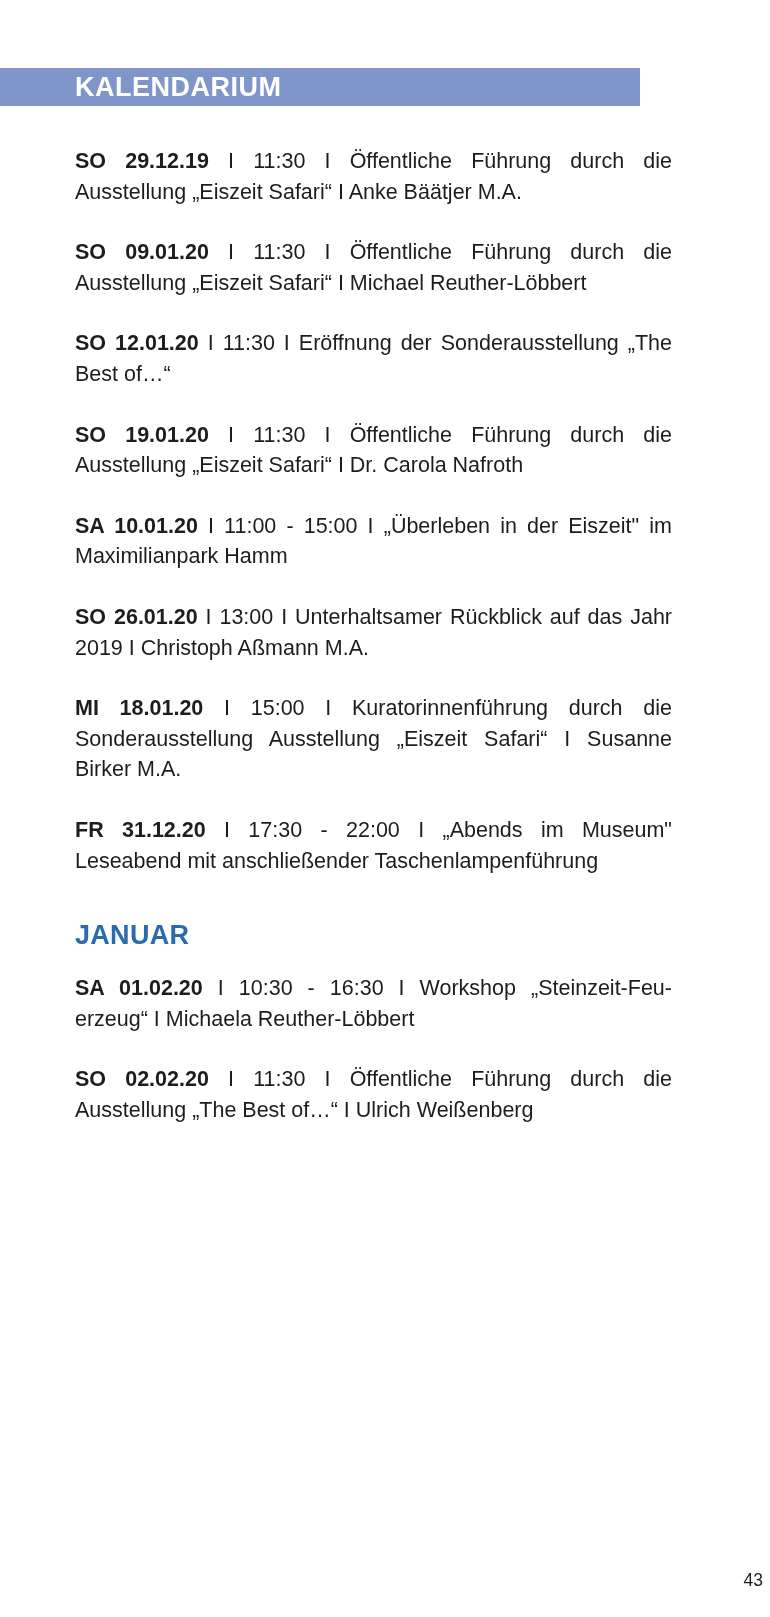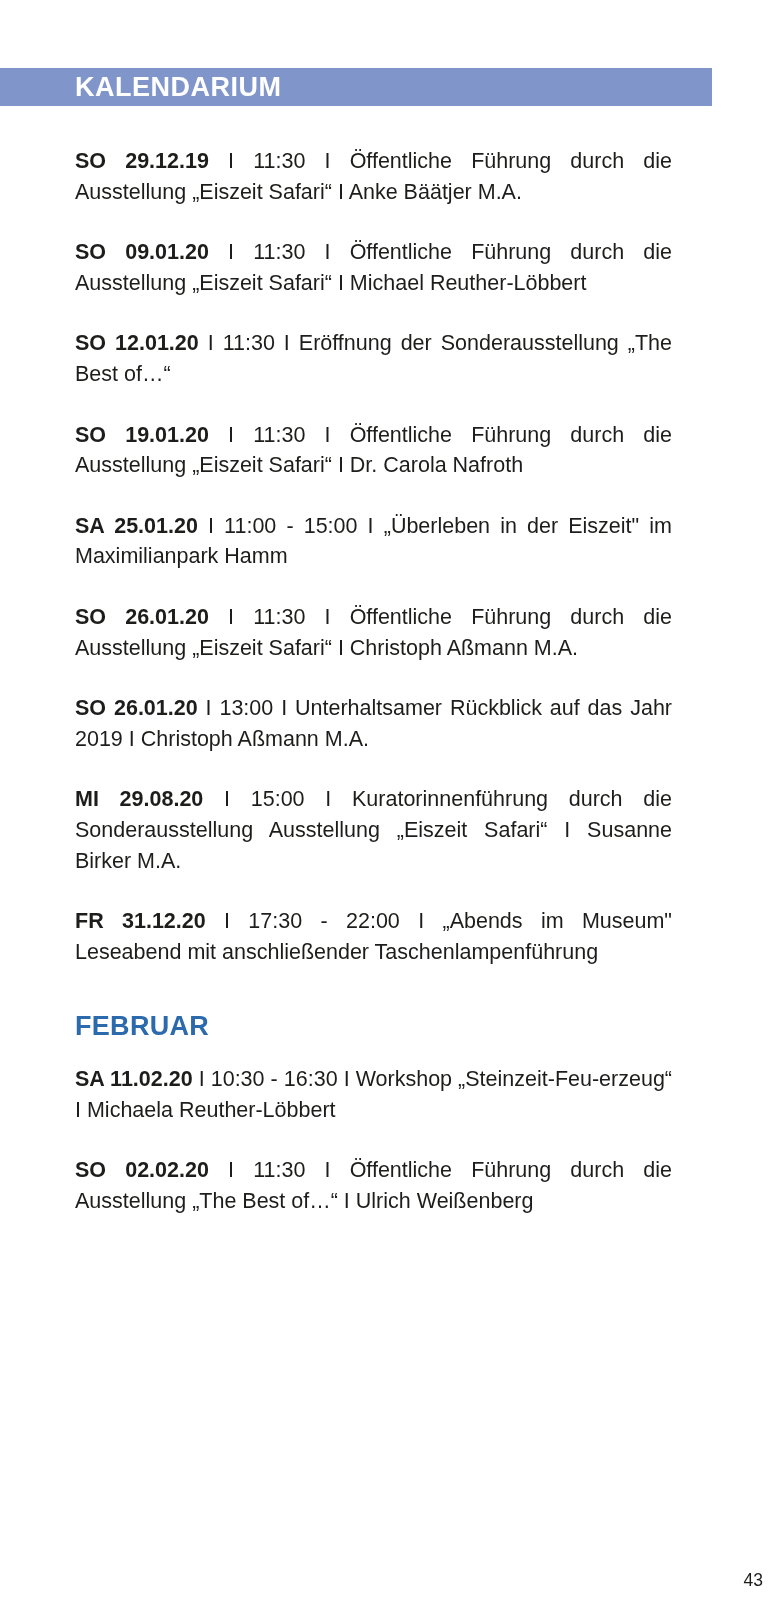--- a/index.html
+++ b/index.html
@@ -2,21 +2,21 @@
 <html lang="de"><head>
 <meta charset="utf-8">
 <style>
   html, body { margin: 0; padding: 0; background: #ffffff; }
   body {
     width: 770px; height: 1617px; position: relative; overflow: hidden;
     font-family: "Liberation Sans", sans-serif;
     -webkit-text-size-adjust: none;
   }
   .band {
-    position: absolute; top: 68px; left: 0; width: 712px; height: 38px;
+    position: absolute; top: 68px; left: 0; width: 640px; height: 38px;
     background: #8095c9; display: flex; align-items: center;
   }
   .band h1 {
     margin: 0 0 0 75px; padding: 0;
     font-size: 27px; line-height: 38px; font-weight: 700;
     letter-spacing: 0.5px; color: #ffffff;
   }
   .content {
     position: absolute; top: 146px; left: 75px; width: 597px;
     color: #1d1d1b;
@@ -49,31 +49,30 @@
   <p class="entry"><strong class="date">SO 29.12.19</strong><span> I 11:30 I Öffentliche Führung durch die Ausstellung „Eiszeit Safari“ I Anke Bäätjer M.A.</span></p>
 
 
   <p class="entry"><strong class="date">SO 09.01.20</strong><span> I 11:30 I Öffentliche Führung durch die Ausstellung „Eiszeit Safari“ I Michael Reuther-Löbbert</span></p>
 
   <p class="entry"><strong class="date">SO 12.01.20</strong><span> I 11:30 I Eröffnung der Sonderausstellung „The Best of…“</span></p>
 
 
   <p class="entry"><strong class="date">SO 19.01.20</strong><span> I 11:30 I Öffentliche Führung durch die Ausstellung „Eiszeit Safari“ I Dr. Carola Nafroth</span></p>
 
-  <p class="entry"><strong class="date">SA 25.01.20</strong><span> I 11:00 - 15:00 I „Überleben in der Eiszeit" im Maximilianpark Hamm</span></p>
+  <p class="entry"><strong class="date">SA 10.01.20</strong><span> I 11:00 - 15:00 I „Überleben in der Eiszeit" im Maximilianpark Hamm</span></p>
 
-  <p class="entry"><strong class="date">SO 26.01.20</strong><span> I 11:30 I Öffentliche Führung durch die Ausstellung „Eiszeit Safari“ I Christoph Aßmann M.A.</span></p>
 
   <p class="entry"><strong class="date">SO 26.01.20</strong><span> I 13:00 I Unterhaltsamer Rückblick auf das Jahr 2019 I Christoph Aßmann M.A.</span></p>
 
-  <p class="entry"><strong class="date">MI 29.08.20</strong><span> I 15:00 I Kuratorinnenführung durch die Sonderausstellung Ausstellung „Eiszeit Safari“ I Susanne Birker M.A.</span></p>
+  <p class="entry"><strong class="date">MI 18.01.20</strong><span> I 15:00 I Kuratorinnenführung durch die Sonderausstellung Ausstellung „Eiszeit Safari“ I Susanne Birker M.A.</span></p>
 
   <p class="entry"><strong class="date">FR 31.12.20</strong><span> I 17:30 - 22:00 I „Abends im Museum" Leseabend mit anschließender Taschenlampenführung</span></p>
 
-  <h2 class="section">FEBRUAR</h2>
+  <h2 class="section">JANUAR</h2>
 
-  <p class="entry"><strong class="date">SA 11.02.20</strong><span> I 10:30 - 16:30 I Workshop „Steinzeit-Feu-erzeug“ I Michaela Reuther-Löbbert</span></p>
+  <p class="entry"><strong class="date">SA 01.02.20</strong><span> I 10:30 - 16:30 I Workshop „Steinzeit-Feu-erzeug“ I Michaela Reuther-Löbbert</span></p>
 
   <p class="entry"><strong class="date">SO 02.02.20</strong><span> I 11:30 I Öffentliche Führung durch die Ausstellung „The Best of…“ I Ulrich Weißenberg</span></p>
 
 </main>
 
 <div class="page-number">43</div>
 
 </body></html>

